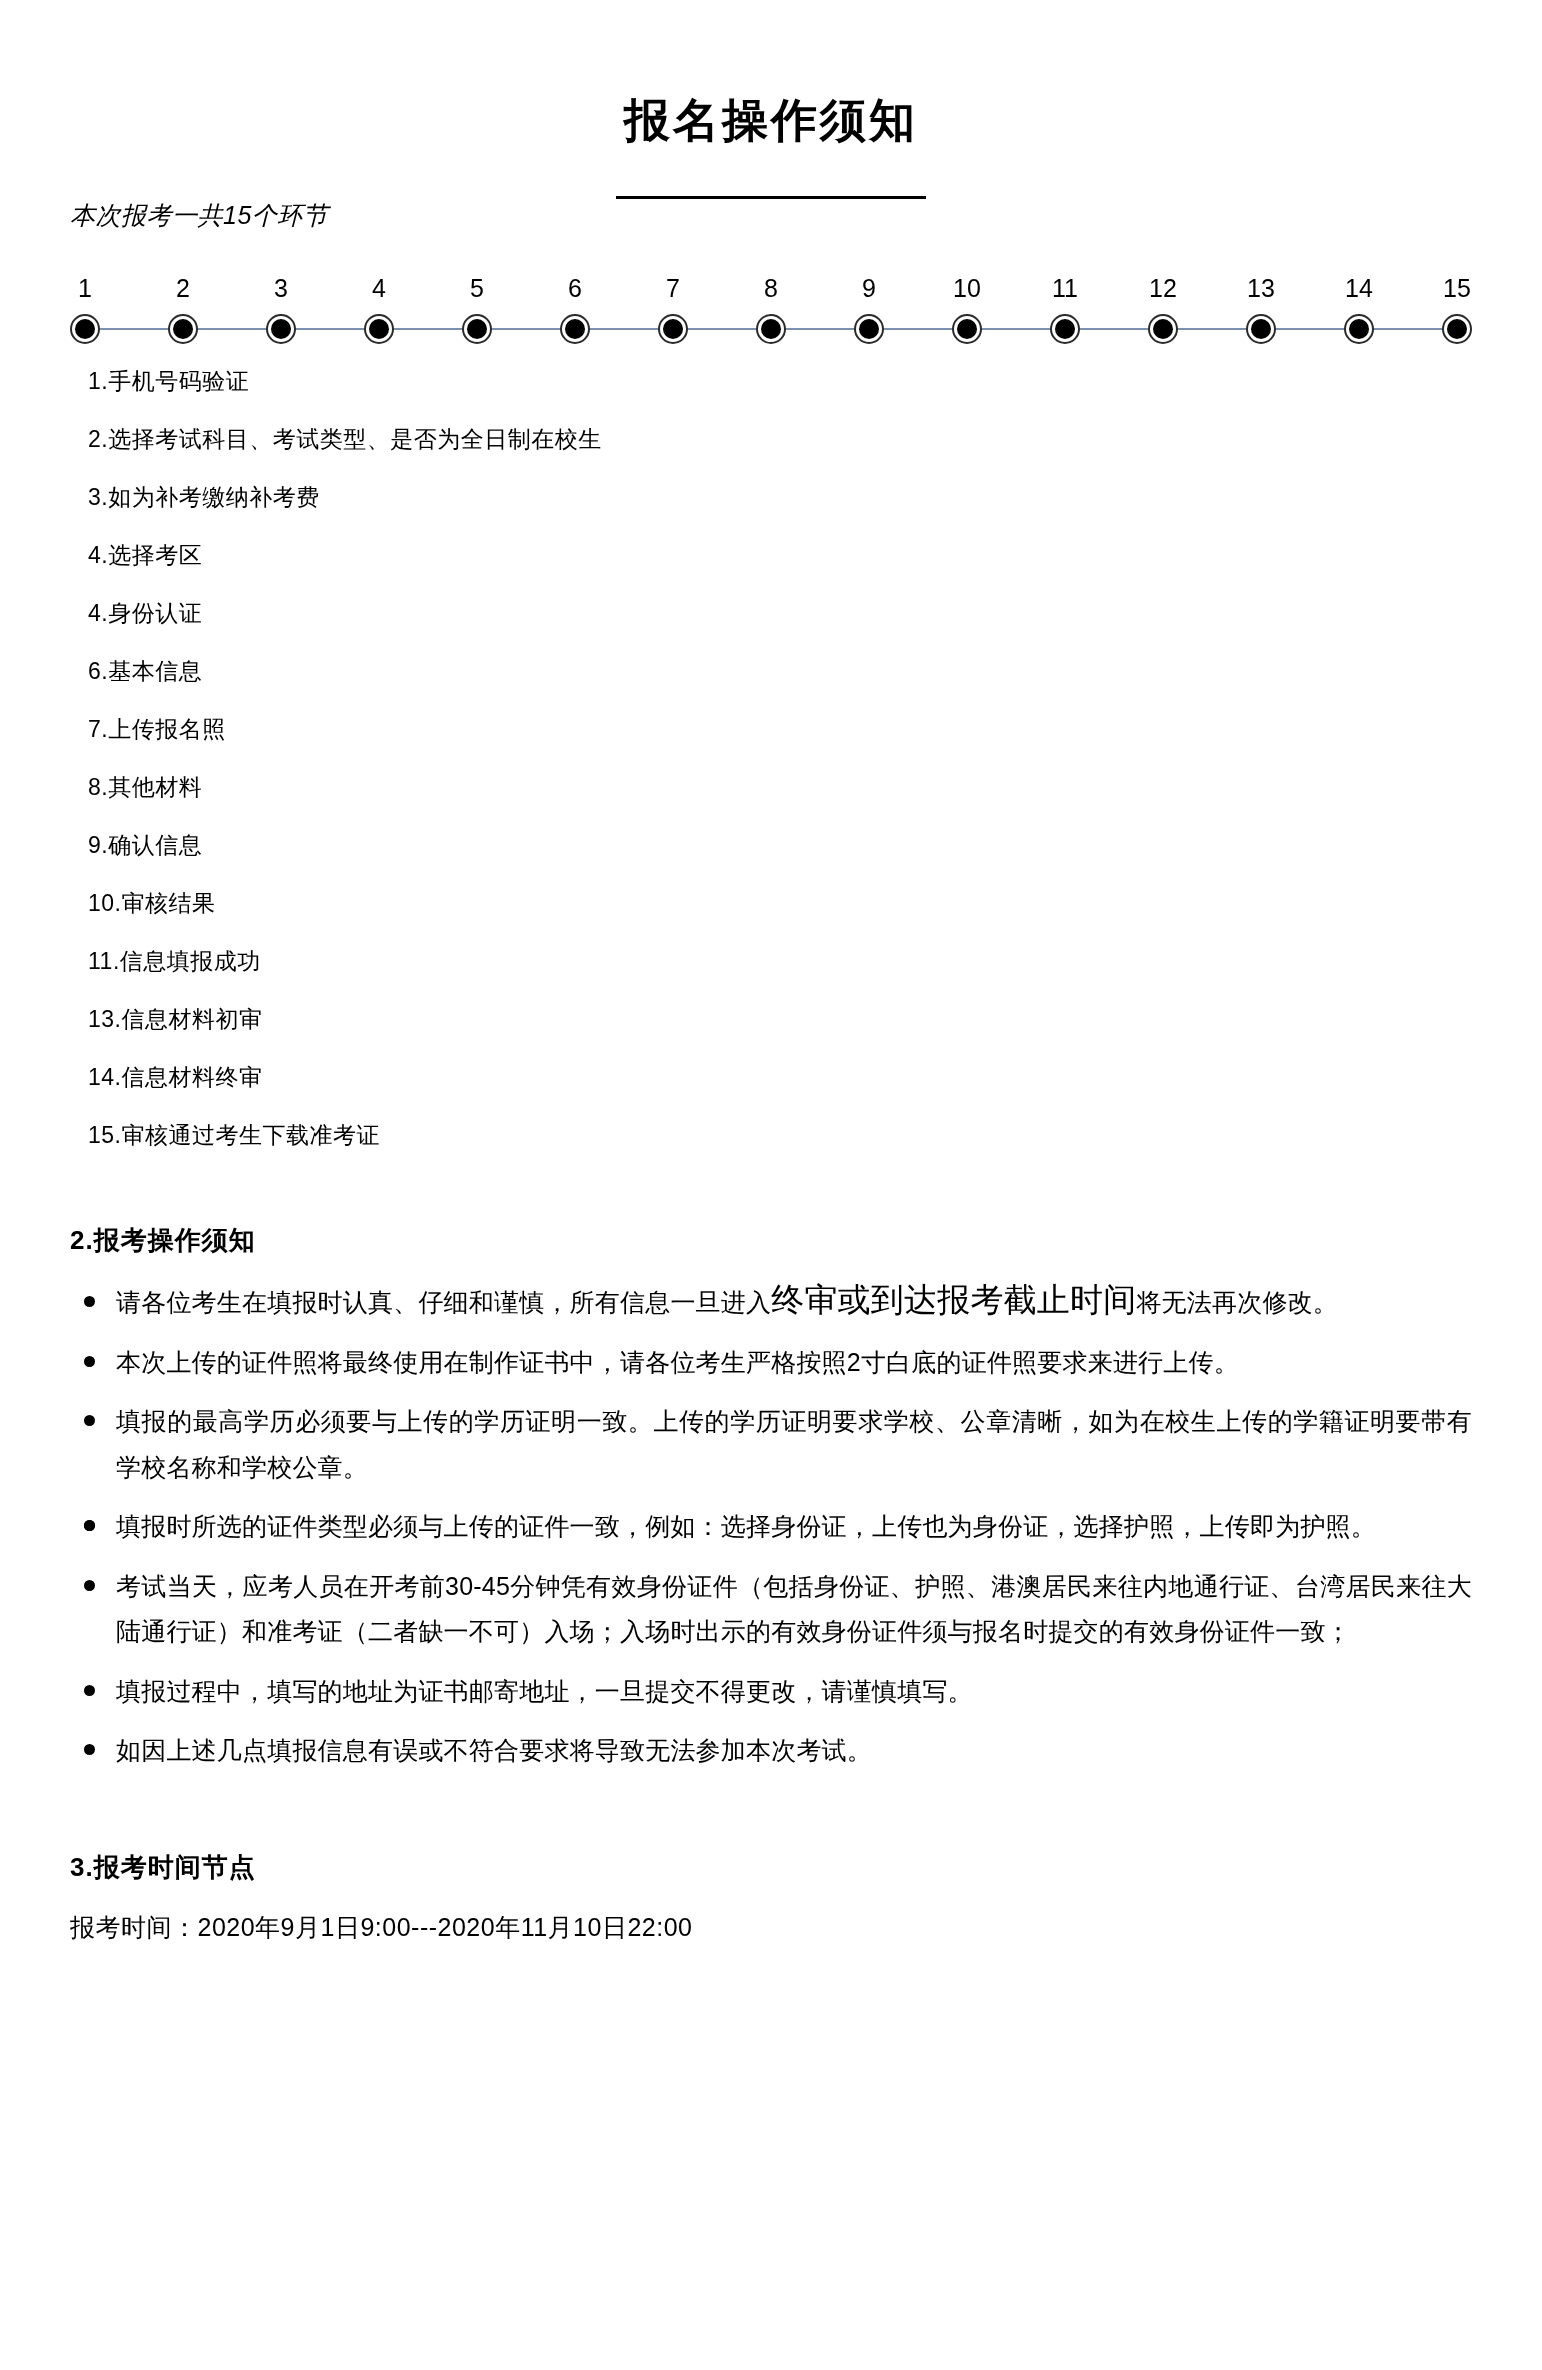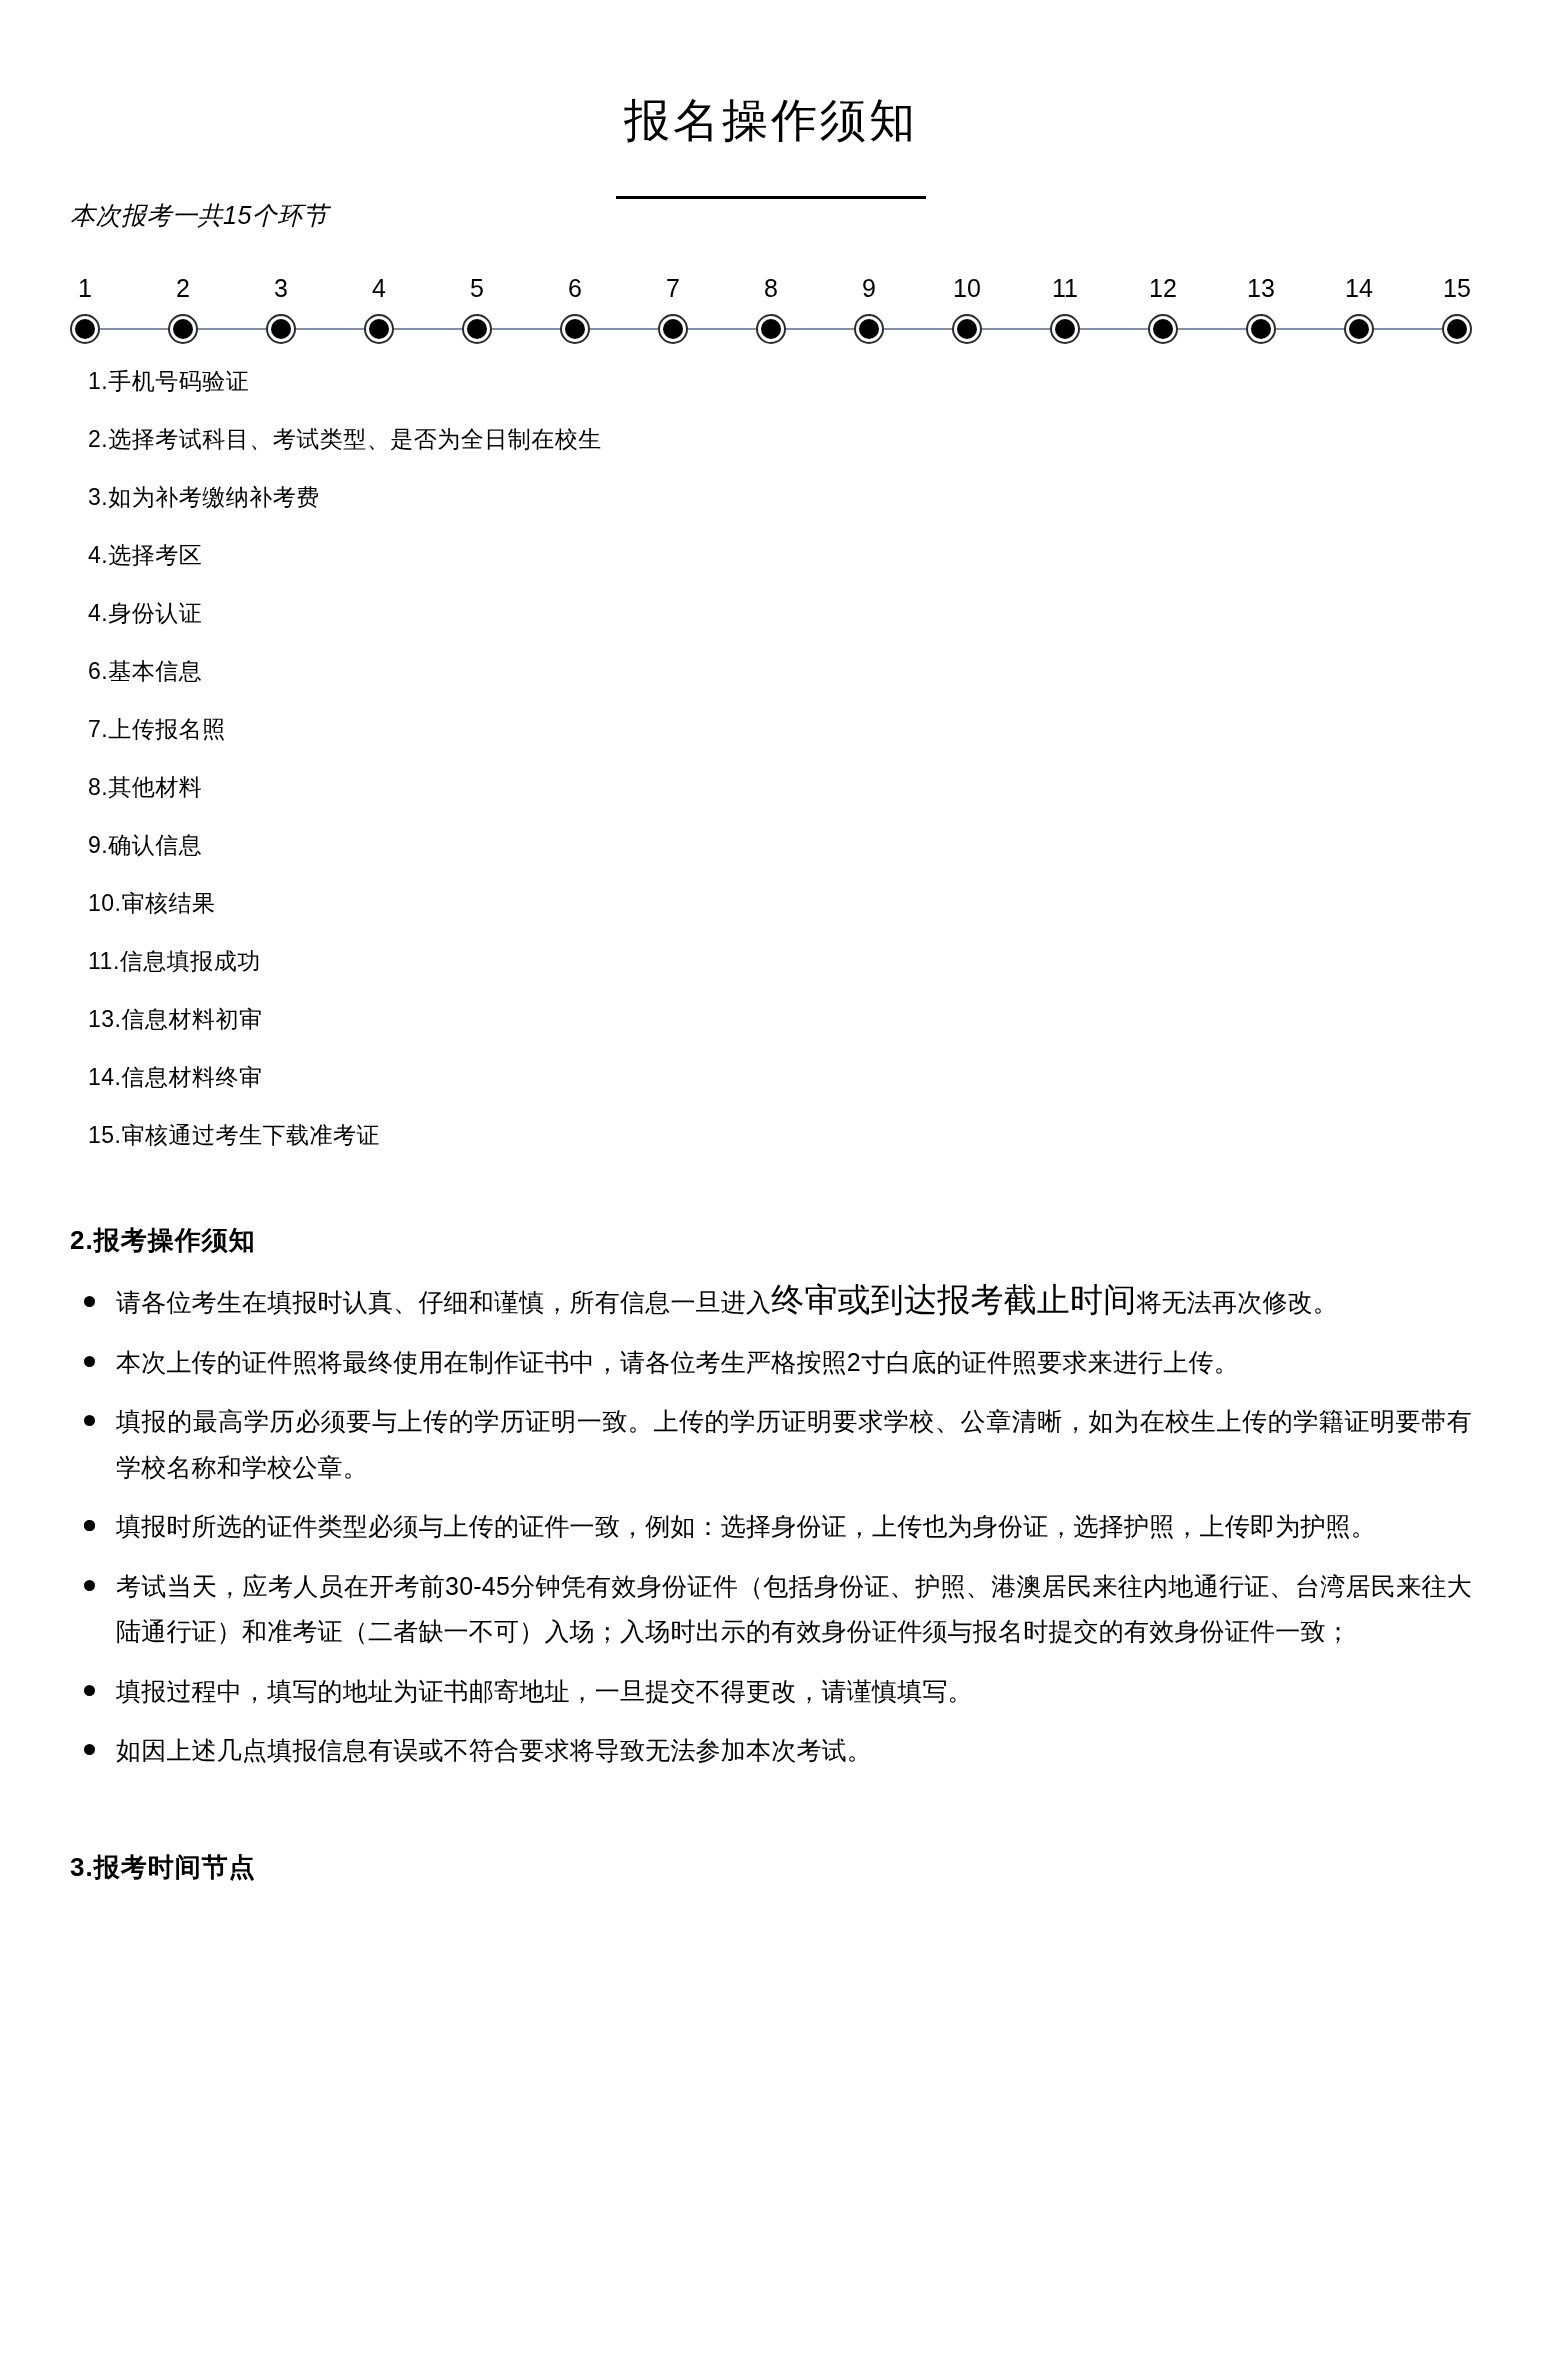--- a/index.html
+++ b/index.html
@@ -20,21 +20,21 @@
     width: 1542px;
     min-height: 2370px;
     box-sizing: border-box;
     padding: 0 70px 40px 70px;
   }
 
   
   .doc-title {
     text-align: center;
     font-size: 46px;
-    font-weight: 400;
+    font-weight: 700;
     letter-spacing: 3px;
     padding-top: 62px;
     line-height: 1.2;
   }
   .title-rule-wrap {
     display: flex;
     justify-content: center;
     margin-top: 48px;
   }
   .title-rule {
@@ -315,15 +315,16 @@
     <li>
       <span class="bullet"></span><span>填报过程中，填写的地址为证书邮寄地址，一旦提交不得更改，请谨慎填写。</span>
     </li>
     <li>
       <span class="bullet"></span><span>如因上述几点填报信息有误或不符合要求将导致无法参加本次考试。</span>
     </li>
   </ul>
 
   <h2 class="section-heading tight">3.报考时间节点</h2>
 
+  <div class="time-line">报考时间：2020年9月1日9:00---2020年11月10日22:00</div>
 
 </div>
 
 
 </body></html>

